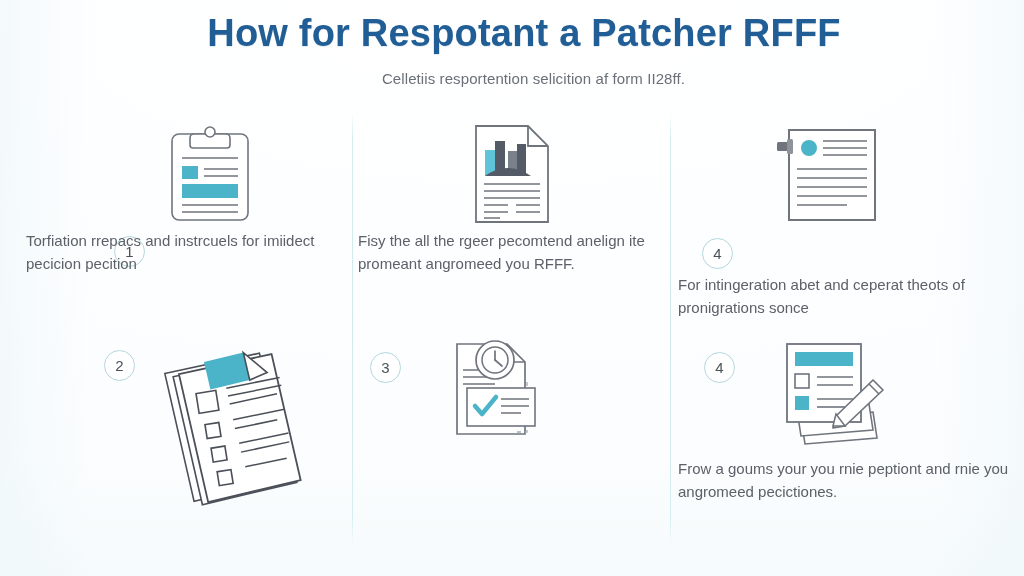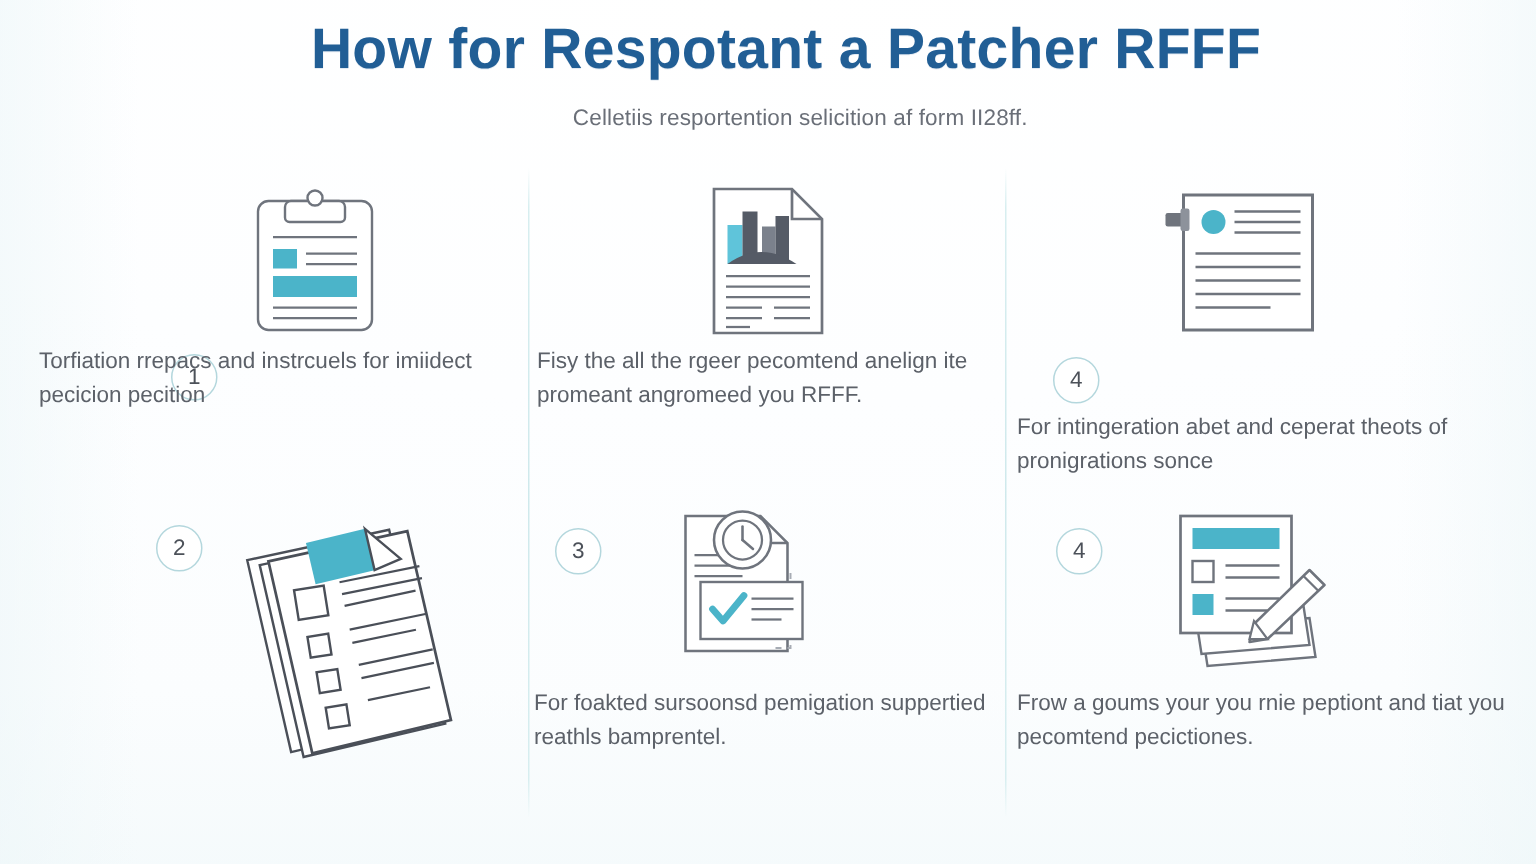--- a/index.html
+++ b/index.html
@@ -237,21 +237,20 @@
           <line x1="46" y1="20" x2="46" y2="11" stroke="#6f747d" stroke-width="1.7" stroke-linecap="round"></line>
           <line x1="46" y1="20" x2="53" y2="26" stroke="#6f747d" stroke-width="1.7" stroke-linecap="round"></line>
           <path d="M78 42 v50 h-14" fill="none" stroke="#a7acb4" stroke-width="1.3" stroke-dasharray="4 4"></path>
           <rect x="18" y="48" width="68" height="38" fill="#fff" stroke="#6f747d" stroke-width="1.6"></rect>
           <path d="M26 66 l7 8 l14 -17" fill="none" stroke="#4bb4c9" stroke-width="4.5" stroke-linecap="round" stroke-linejoin="round"></path>
           <line x1="52" y1="59" x2="80" y2="59" stroke="#6f747d" stroke-width="1.5"></line>
           <line x1="52" y1="66" x2="80" y2="66" stroke="#6f747d" stroke-width="1.5"></line>
           <line x1="52" y1="73" x2="72" y2="73" stroke="#6f747d" stroke-width="1.5"></line>
         </svg>
       </div>
-      <div class="caption">For foakted sursoonsd pemigation suppertied reathls bamprentel.</div>
     </div>
 
     <div class="cell c6">
       <div class="badge">4</div>
       <div class="icon-wrap">
         <svg width="112" height="108" viewBox="0 0 112 108">
           <path d="M24 78 l72 -6 l4 26 l-72 6 z" fill="#fff" stroke="#6f747d" stroke-width="1.6"></path>
           <path d="M20 70 l72 -6 l4 26 l-72 6 z" fill="#fff" stroke="#6f747d" stroke-width="1.6"></path>
           <rect x="10" y="4" width="74" height="78" fill="#fff" stroke="#6f747d" stroke-width="1.8"></rect>
           <rect x="18" y="12" width="58" height="14" fill="#4bb4c9"></rect>
@@ -259,17 +258,17 @@
           <line x1="40" y1="37" x2="76" y2="37" stroke="#6f747d" stroke-width="1.6"></line>
           <line x1="40" y1="45" x2="76" y2="45" stroke="#6f747d" stroke-width="1.6"></line>
           <rect x="18" y="56" width="14" height="14" fill="#4bb4c9"></rect>
           <line x1="40" y1="59" x2="76" y2="59" stroke="#6f747d" stroke-width="1.6"></line>
           <line x1="40" y1="67" x2="68" y2="67" stroke="#6f747d" stroke-width="1.6"></line>
           <path d="M96 40 l10 10 l-38 36 l-12 2 l3 -12 z" fill="#fff" stroke="#6f747d" stroke-width="1.7" stroke-linejoin="round"></path>
           <line x1="92" y1="44" x2="102" y2="54" stroke="#6f747d" stroke-width="1.5"></line>
           <path d="M56 86 l3 -12 l9 12 z" fill="#fff" stroke="#6f747d" stroke-width="1.5"></path>
         </svg>
       </div>
-      <div class="caption">Frow a goums your you rnie peptiont and tiat you pecomtend pecictiones.</div>
+      <div class="caption">Frow a goums your you rnie peptiont and rnie you angromeed pecictiones.</div>
     </div>
 
   </div>
 </div>
 
 </body></html>

